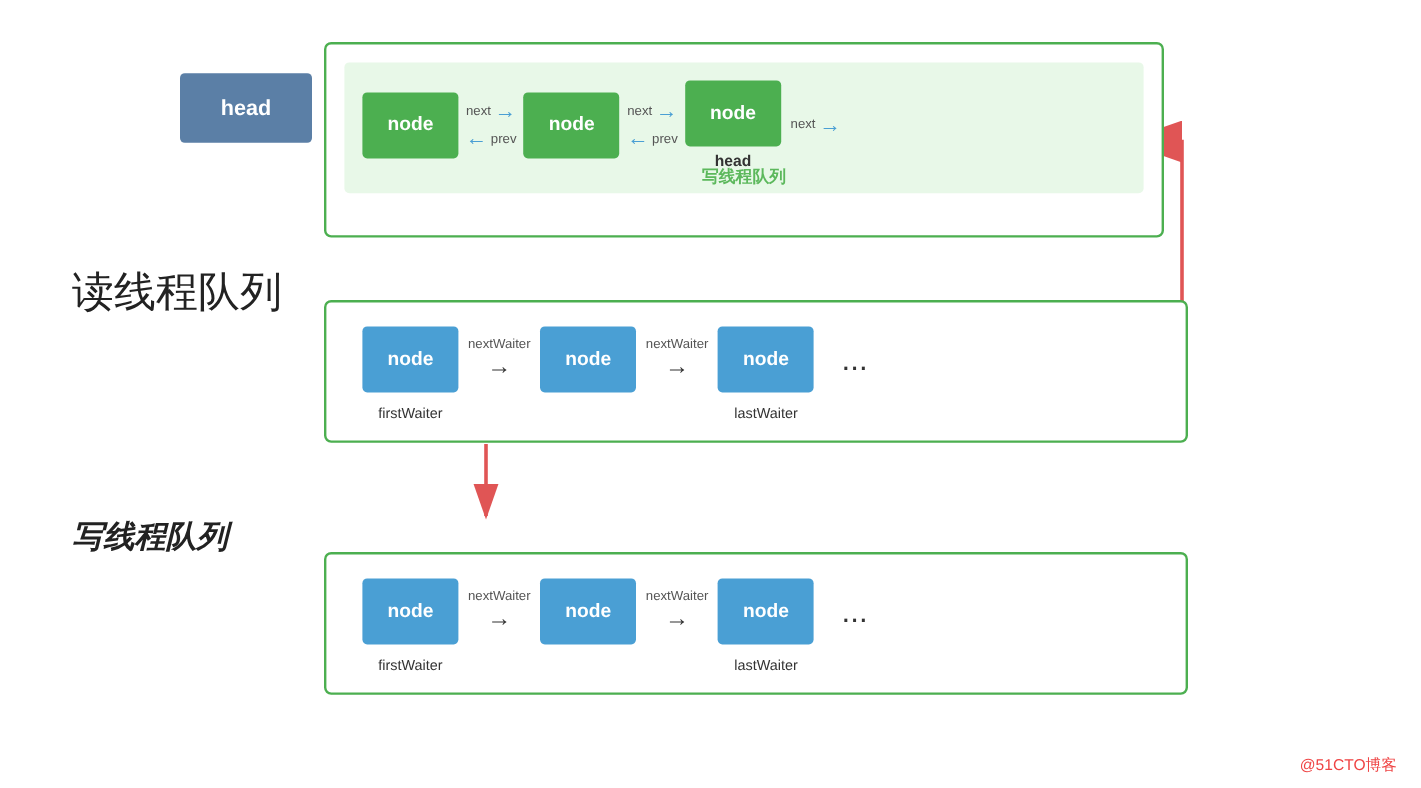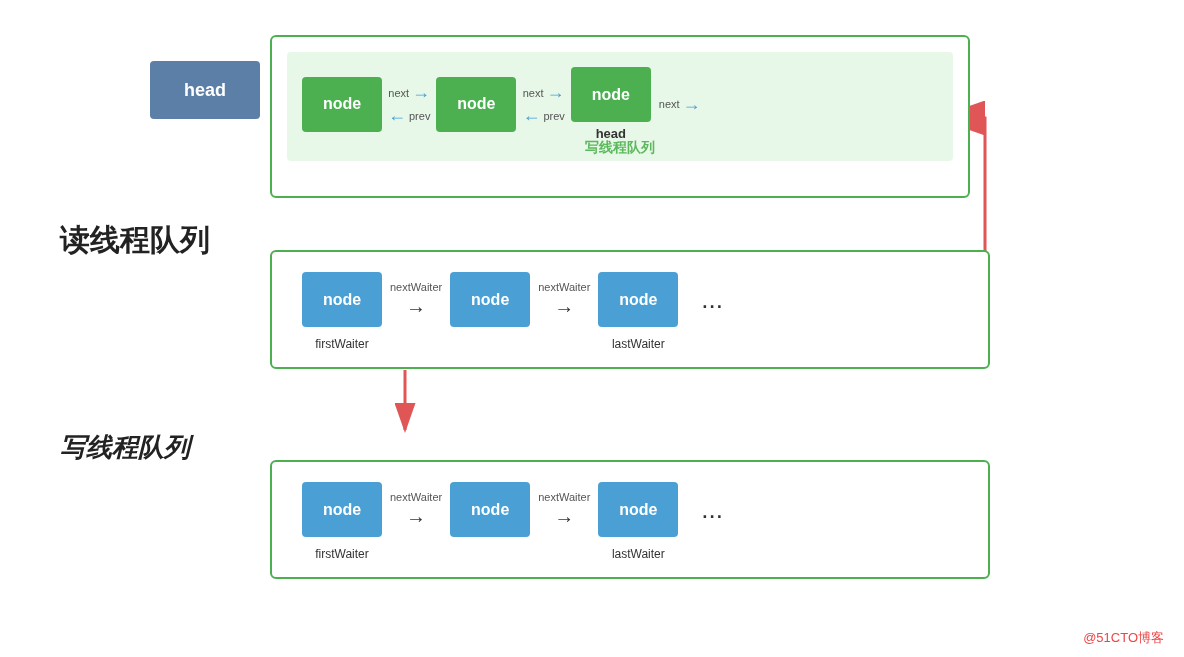--- a/index.html
+++ b/index.html
@@ -172,21 +172,21 @@
         </div>
 
         <div style="position:absolute;bottom:4px;left:50%;transform:translateX(-50%);color:#5cb85c;font-size:14px;font-weight:bold;white-space:nowrap;">
           <span>写线程队列</span>
         </div>
       </div>
     </div>
   </div>
 
   <div style="position:absolute; top:220px; left:60px;">
-    <div class="section-label" style="position:relative; font-size:30px; font-weight:bold; color:#222; display:inline-block; margin-bottom:10px;">
+    <div class="section-label" style="position:relative; font-size:35px; font-weight:normal; color:#222; display:inline-block; margin-bottom:10px;">
       <span>读线程队列</span>
     </div>
   </div>
 
   <div style="position:absolute; top:250px; left:270px; width:720px;">
     <div style="border:2px solid #4CAF50; border-radius:6px; background:#fff; padding:20px 30px 40px 30px; display:flex; align-items:center; gap:8px; position:relative;">
 
       <div style="position:relative; display:flex; flex-direction:column; align-items:center;">
         <div class="node-box blue">
           <span>node</span>

